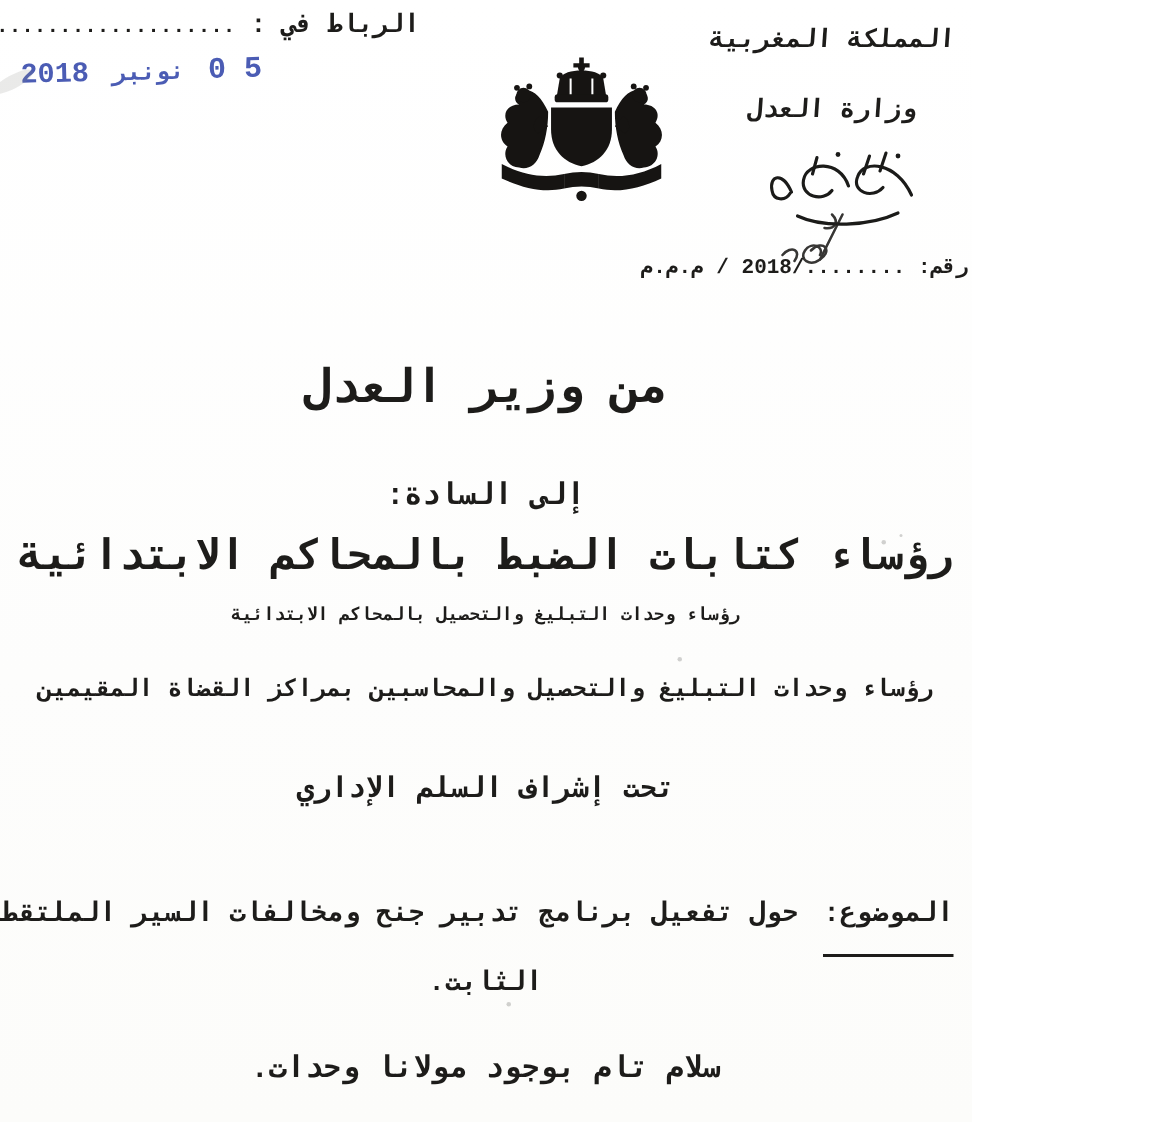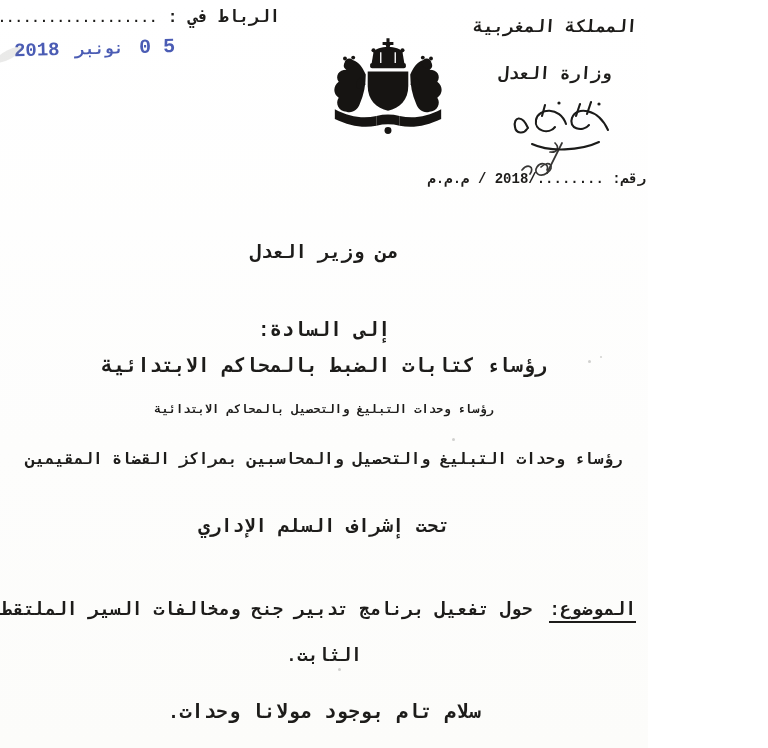--- a/index.html
+++ b/index.html
@@ -32,28 +32,28 @@
   .kingdom{font-size:17px;font-weight:700;transform:skewX(-4deg);}
   .ministry{font-size:17px;font-weight:700;margin-top:26px;transform:skewX(-4deg);}
   .signature{top:98px;right:26px;}
   .scribble{top:140px;right:58px;opacity:.9;}
   .ref-line{top:170px;right:2px;width:214px;font-size:14px;font-weight:700;white-space:nowrap;}
 
   
   .emblem{top:36px;left:330px;}
 
   
-  .from-line{top:240px;font-size:19px;}
+  .from-line{top:240px;font-size:31px;}
   .to-line{top:317px;font-size:20px;padding-left:40px;}
-  .recipient-1{top:353px;font-size:20px;}
+  .recipient-1{top:353px;font-size:28px;}
   .recipient-2{top:402px;font-size:12px;}
   .recipient-3{top:449px;font-size:16px;}
   .supervision{top:514px;font-size:19px;}
   .subject-line1{top:598px;right:12px;left:10px;text-align:right;font-size:18px;font-weight:700;white-space:nowrap;}
-  .subject-line1 .subject-label{border-bottom:2px solid #1d1c1a;padding-bottom:1px;margin-left:6px;text-align:center;}
+  .subject-line1 .subject-label{border-bottom:2px solid #1d1c1a;padding-bottom:16px;margin-left:6px;text-align:center;}
   .subject-line2{top:644px;font-size:18px;}
   .greeting{top:699px;font-size:20px;}
 
   
   .smudge{top:50px;left:-6px;width:30px;height:9px;background:#8a8a86;opacity:.18;border-radius:50%;transform:rotate(-28deg);}
   .speck{width:3px;height:3px;border-radius:50%;background:#6b6b66;opacity:.3;}
   .sp1{top:360px;left:588px;}
   .sp2{top:438px;left:452px;}
   .sp3{top:668px;left:338px;}
   .sp4{top:356px;left:600px;width:2px;height:2px;}

